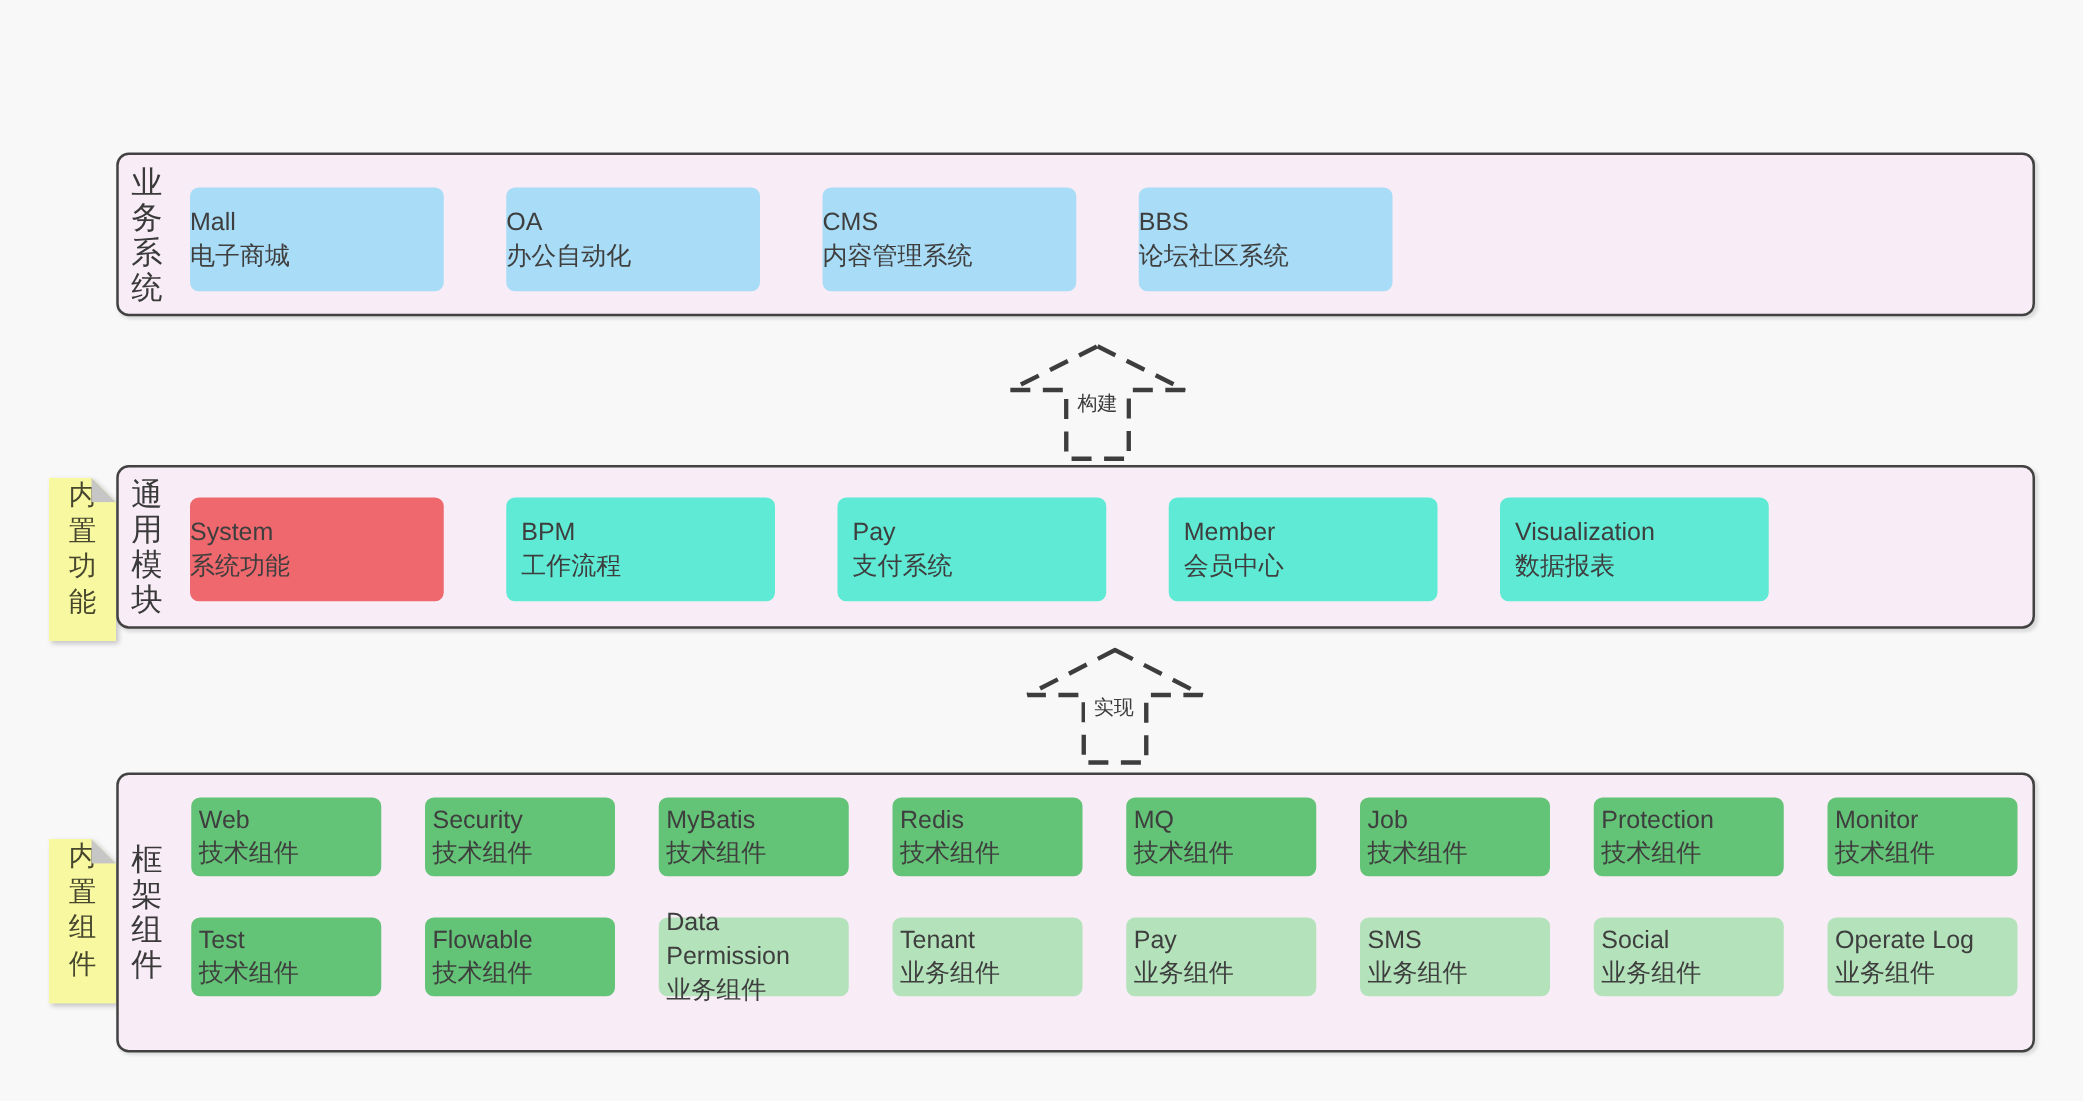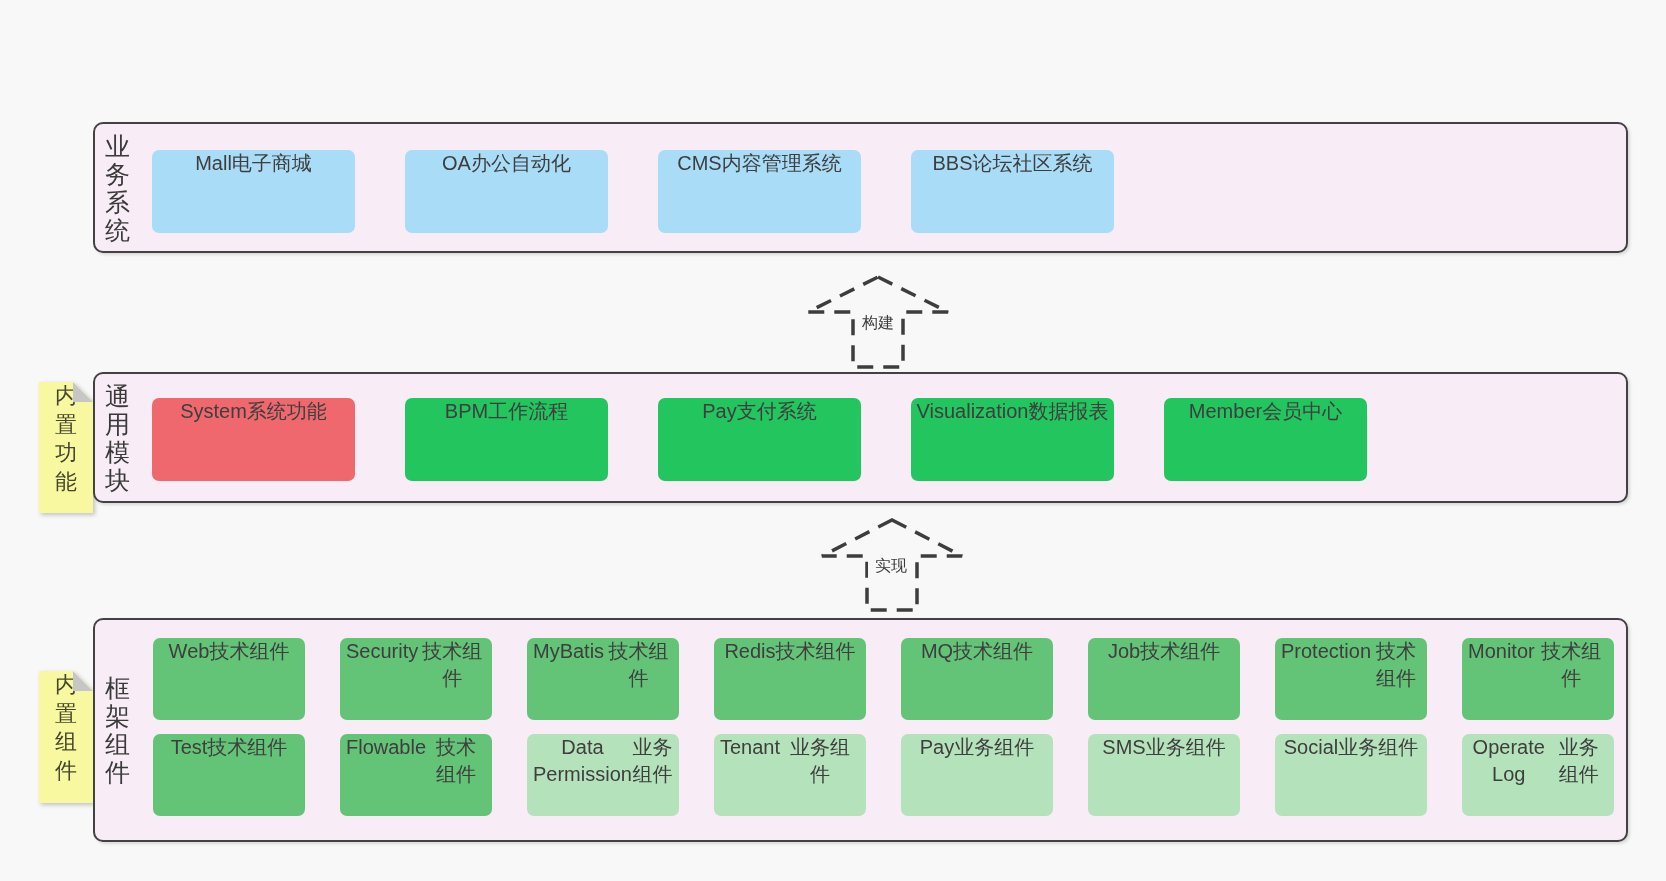--- a/index.html
+++ b/index.html
@@ -23,29 +23,29 @@
     text-align:left;word-break:break-all;
   }
   .row{position:absolute;display:flex;}
   .row-wide{left:57px;gap:50px;}
   .row-narrow{left:58px;gap:35px;}
   .r1{top:26px;}
   .rm{top:24px;}
   .rb1{top:18px;}
   .rb2{top:114px;}
   .box{
-    border-radius:7px;text-align:center;
-    display:flex;flex-direction:row;justify-content:center;
+    border-radius:7px;
+    display:flex;flex-direction:column;justify-content:center;
     font-size:20px;line-height:1.35;color:#3e3e3e;
   }
   .bw{width:203px;height:83px;}
-  .bn{width:152px;height:82px;padding:0 6px;box-sizing:border-box;}
+  .bn{width:152px;height:63px;padding:0 6px;box-sizing:border-box;}
   .blue{background:#a9dcf6;}
   .red{background:#ef686d;}
-  .pink{background:#22c55e;}
+  .pink{background:#5eead4;padding-left:12px;}
   .green{background:#63c376;}
   .lgreen{background:#b3e2bb;}
   .note-wrap{position:absolute;filter:drop-shadow(2px 2px 2px rgba(0,0,0,0.22));}
   .note{
     position:relative;width:54px;height:100%;background:#f8f8a1;
     clip-path:polygon(0 0, calc(100% - 20px) 0, 100% 20px, 100% 100%, 0 100%);
   }
   .fold{
     position:absolute;top:0;right:0;width:20px;height:20px;background:#c6c6c6;
     clip-path:polygon(0 0, 100% 100%, 0 100%);
@@ -111,26 +111,26 @@
     </div>
     <div class="box bw pink">
       <div>BPM</div>
       <div>工作流程</div>
     </div>
     <div class="box bw pink">
       <div>Pay</div>
       <div>支付系统</div>
     </div>
     <div class="box bw pink">
+      <div>Member</div>
+      <div>会员中心</div>
+    </div>
+    <div class="box bw pink">
       <div>Visualization</div>
       <div>数据报表</div>
-    </div>
-    <div class="box bw pink">
-      <div>Member</div>
-      <div>会员中心</div>
     </div>
   </div>
 </div>
 
 <div class="arrow" style="left:820px;top:518px;">
   <svg width="144" height="95" viewBox="0 0 144 95">
     <polygon points="72,2 142,38 97,38 97,92 47,92 47,38 2,38" fill="none" stroke="#3d3d3d" stroke-width="3.5" stroke-dasharray="16 10"></polygon>
   </svg>
 </div>
 <div class="arrow-label" style="left:891px;top:555px;">实现</div>

